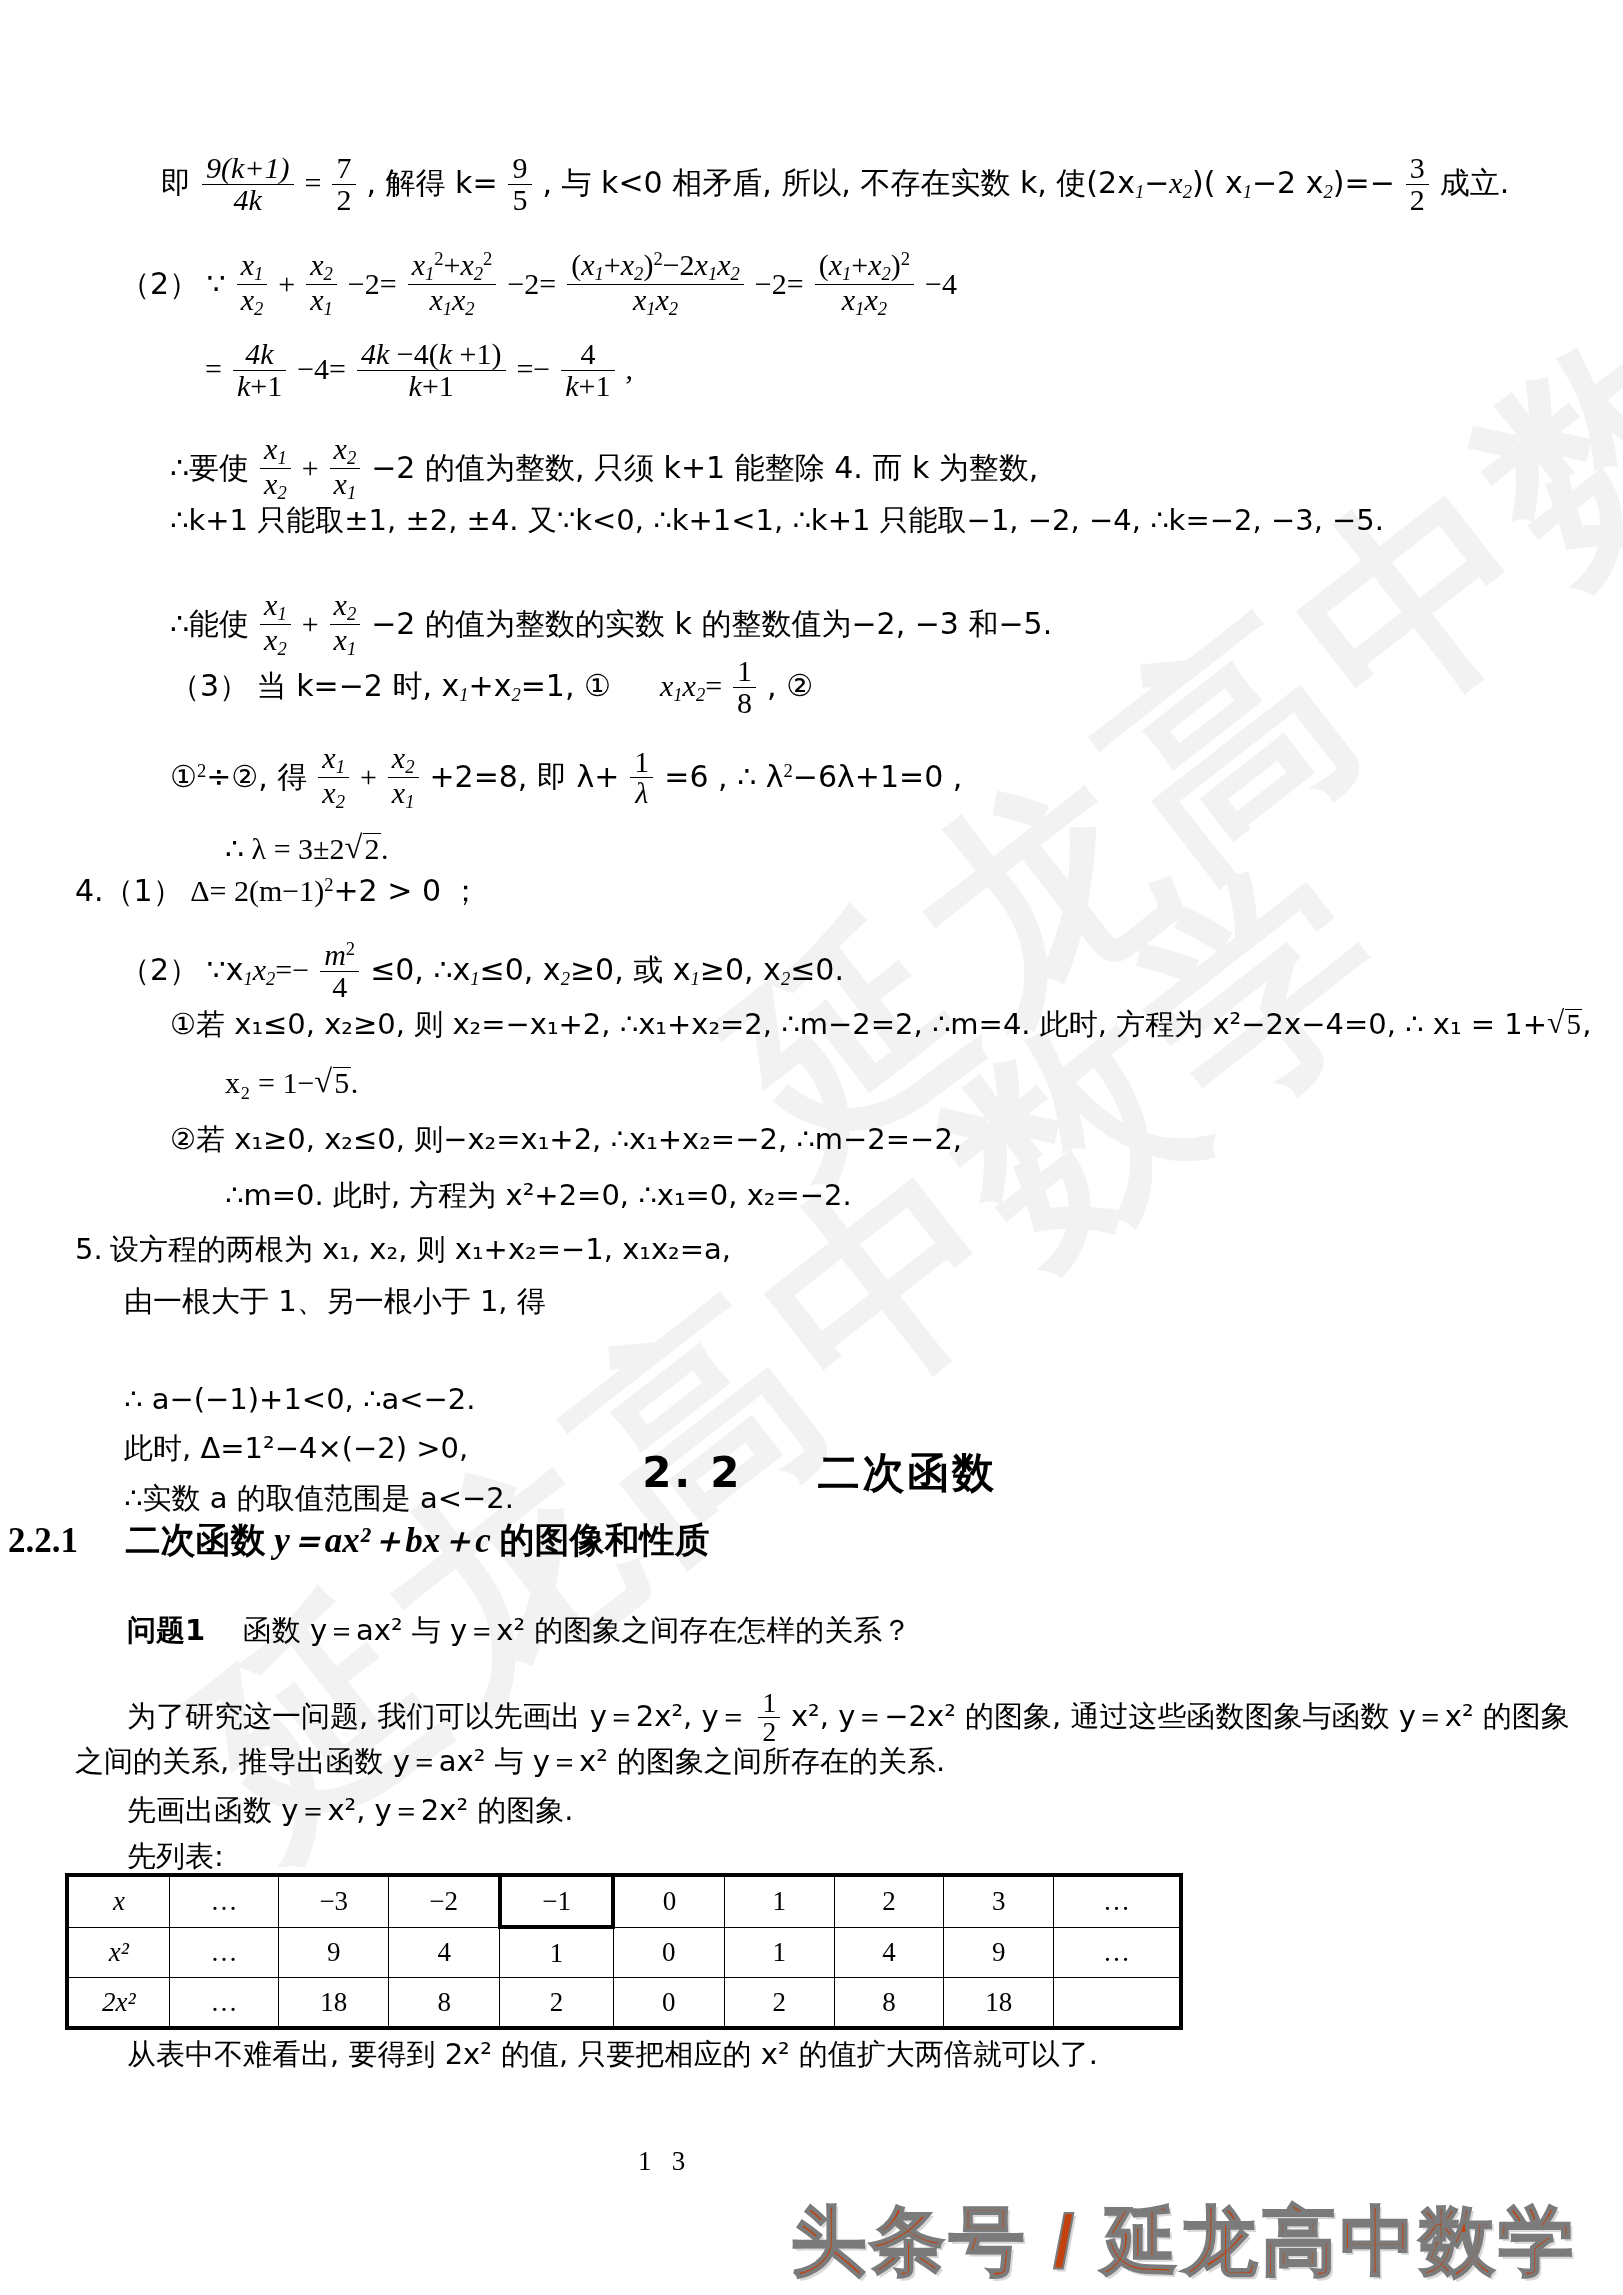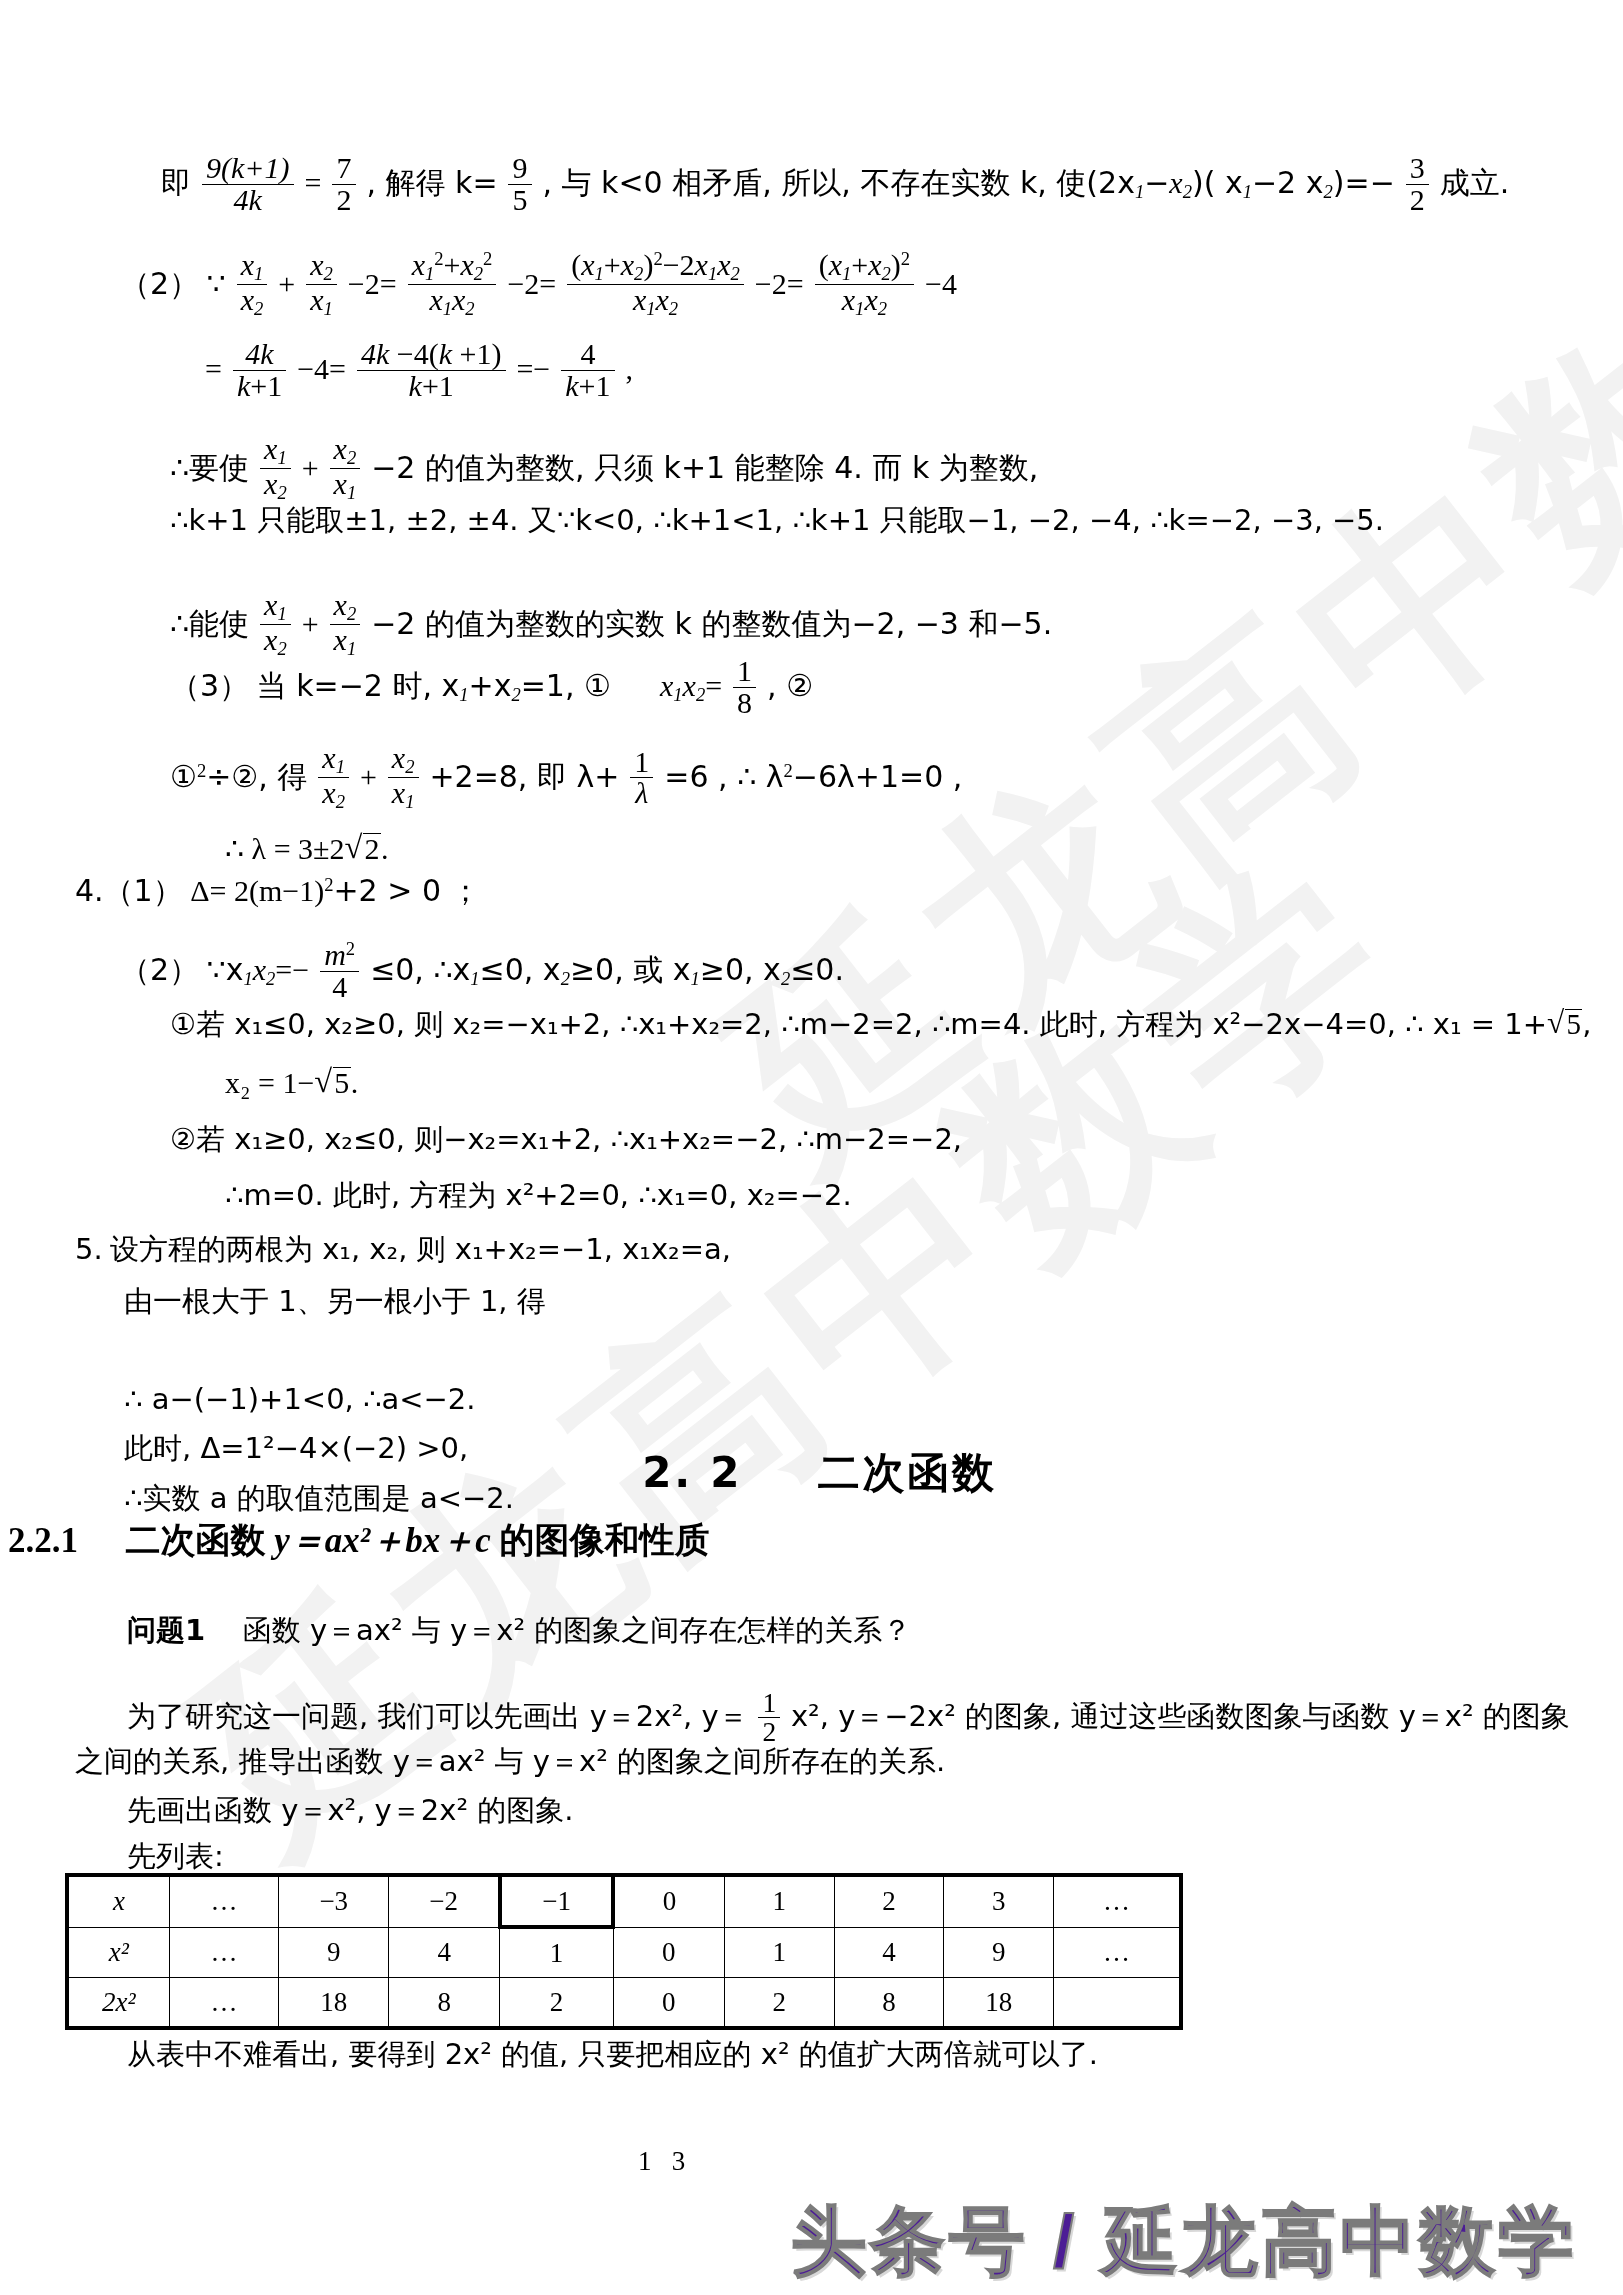--- a/index.html
+++ b/index.html
@@ -23,21 +23,21 @@
     user-select:none;
     pointer-events:none;
     transform-origin:center center;
   }
   .wm-a { left:614px; top:518px; font-size:225px; transform:rotate(-38deg); letter-spacing:13.6px; }
   .wm-b { left:82px; top:1200px; font-size:225px; transform:rotate(-38deg); letter-spacing:13.6px; }
   .wm-footer {
     position:absolute; left:791px; top:2192px;
     font-family:"Liberation Sans", sans-serif;
     font-weight:bold; font-size:75px; letter-spacing:4.1px;
-    color:#4c1d95;
+    color:#c2410c;
     -webkit-text-stroke:2px #7b7b7b;
     text-shadow:2.7px 2.7px 0 #d8d8d8;
     white-space:nowrap; user-select:none; pointer-events:none;
   }
 
   
   .content { position:absolute; left:0; top:0; width:1623px; height:2295px; z-index:5; }
 
   .ln { position:absolute; white-space:nowrap; line-height:1; }
 

